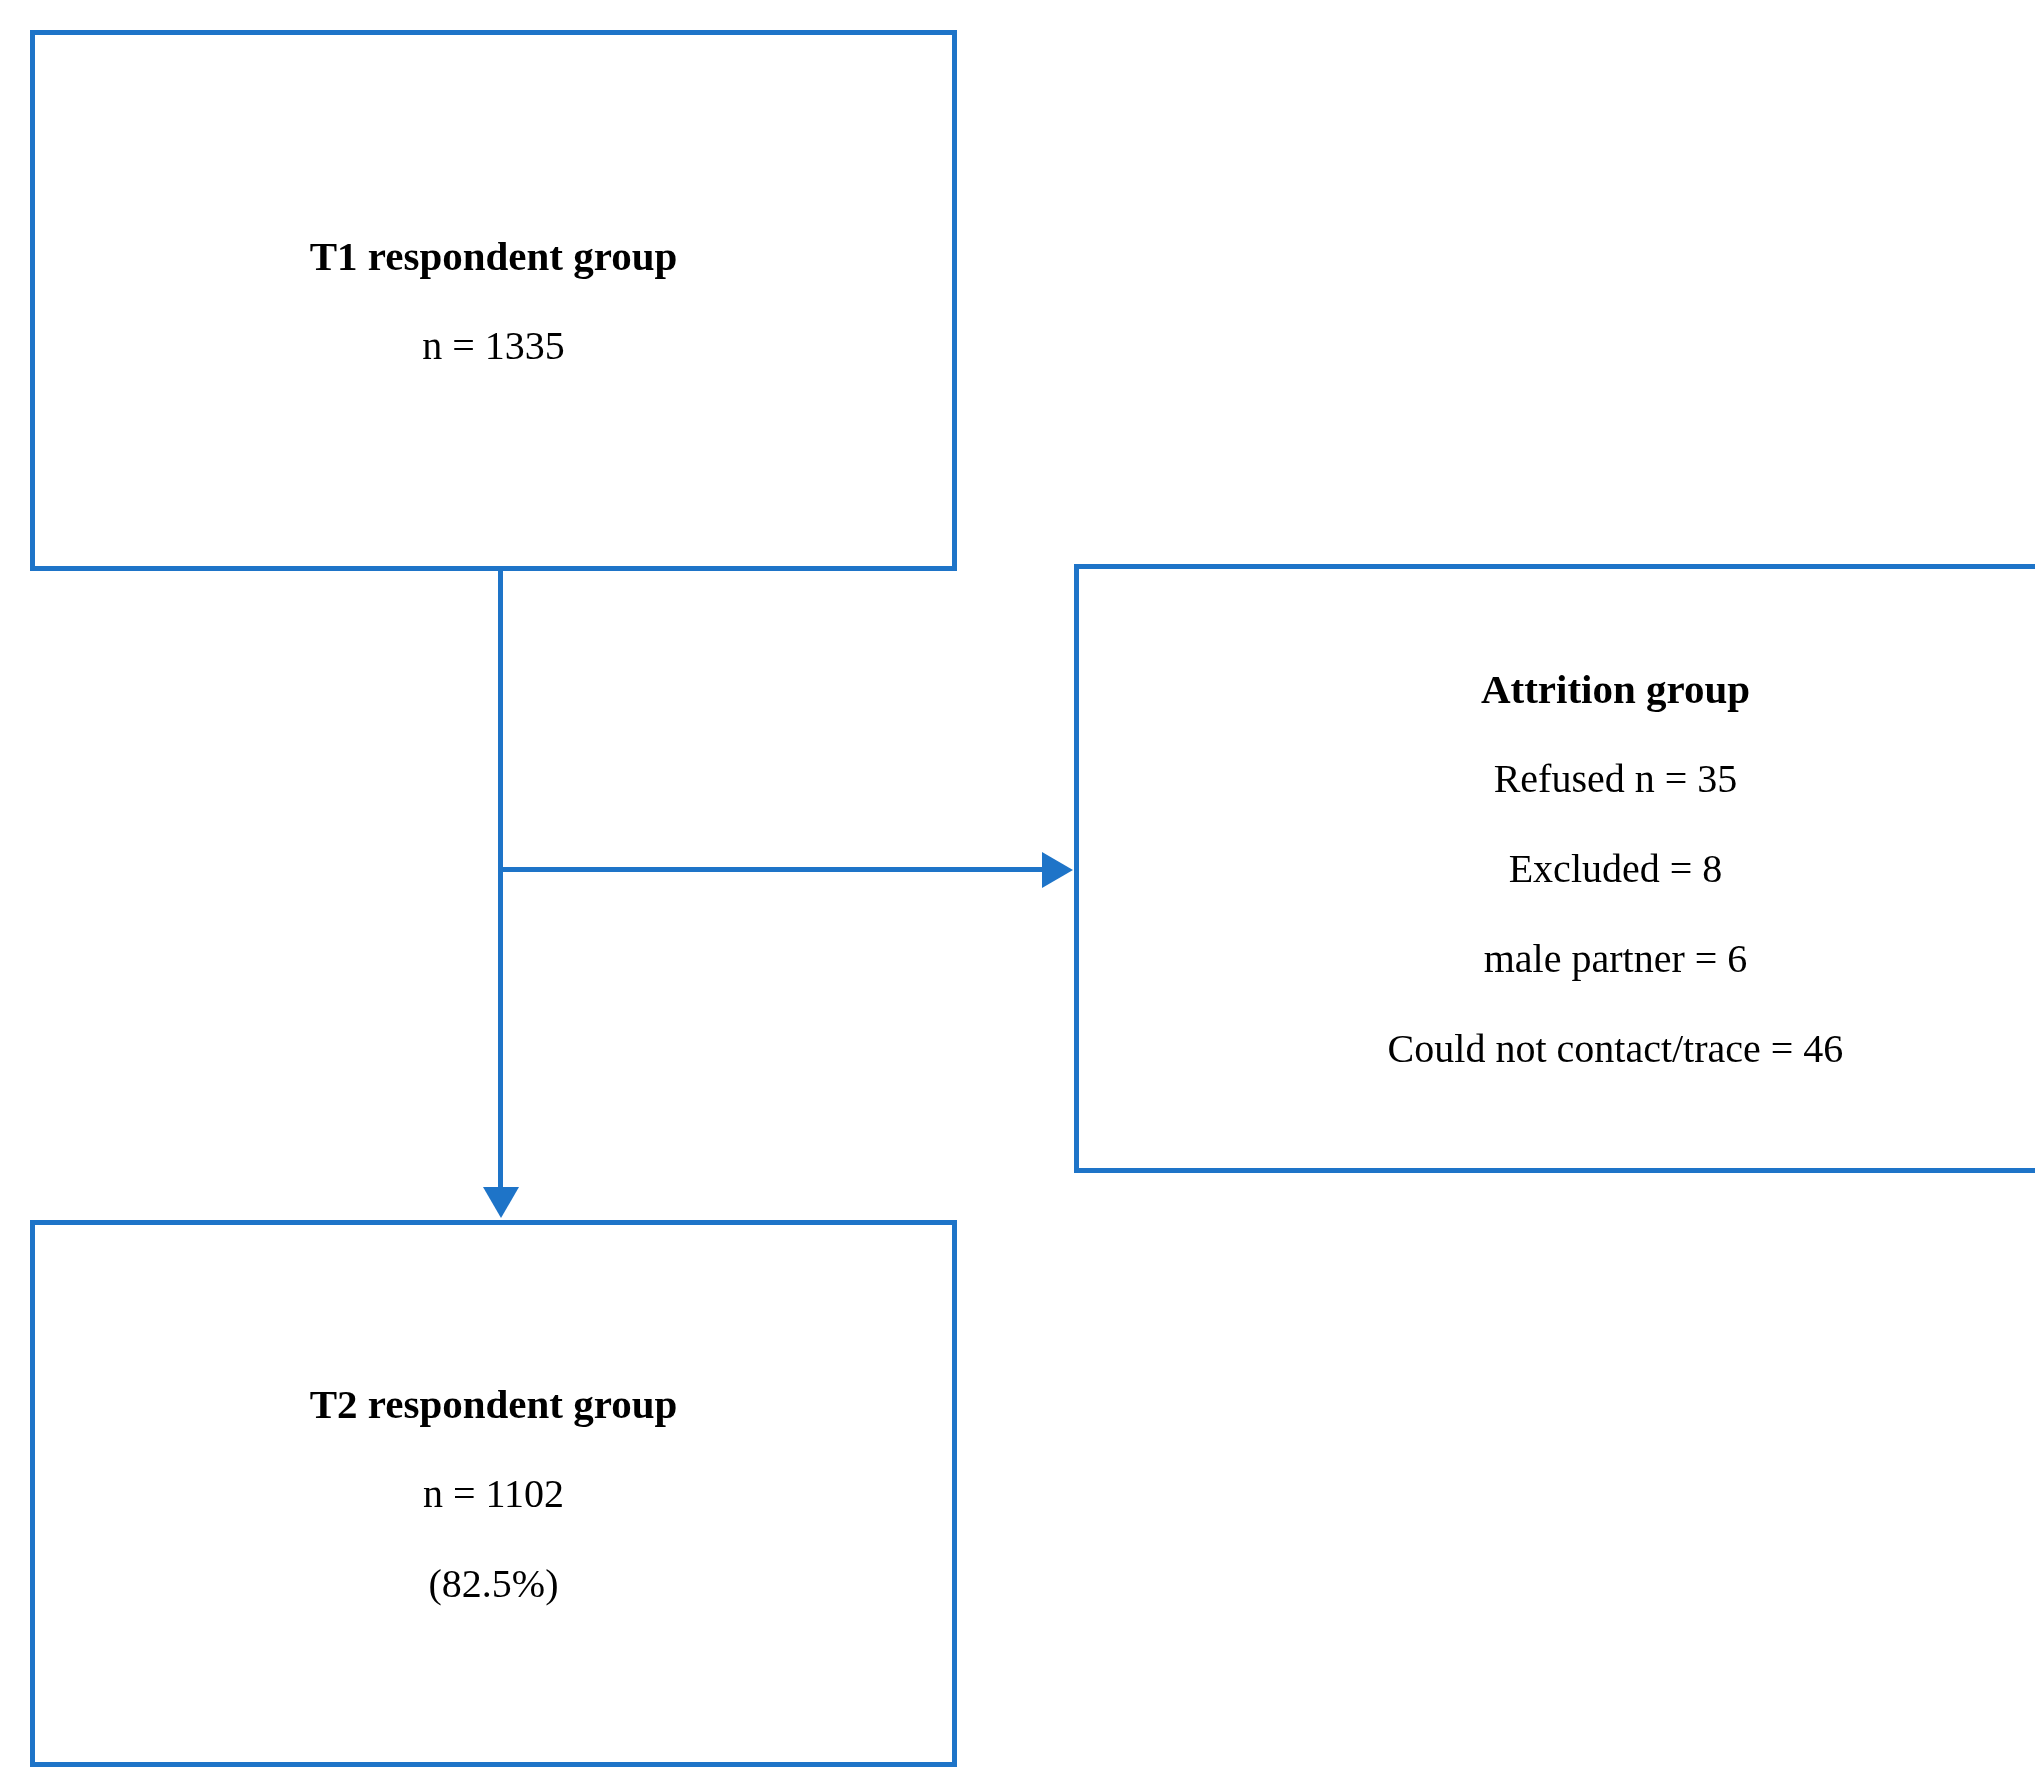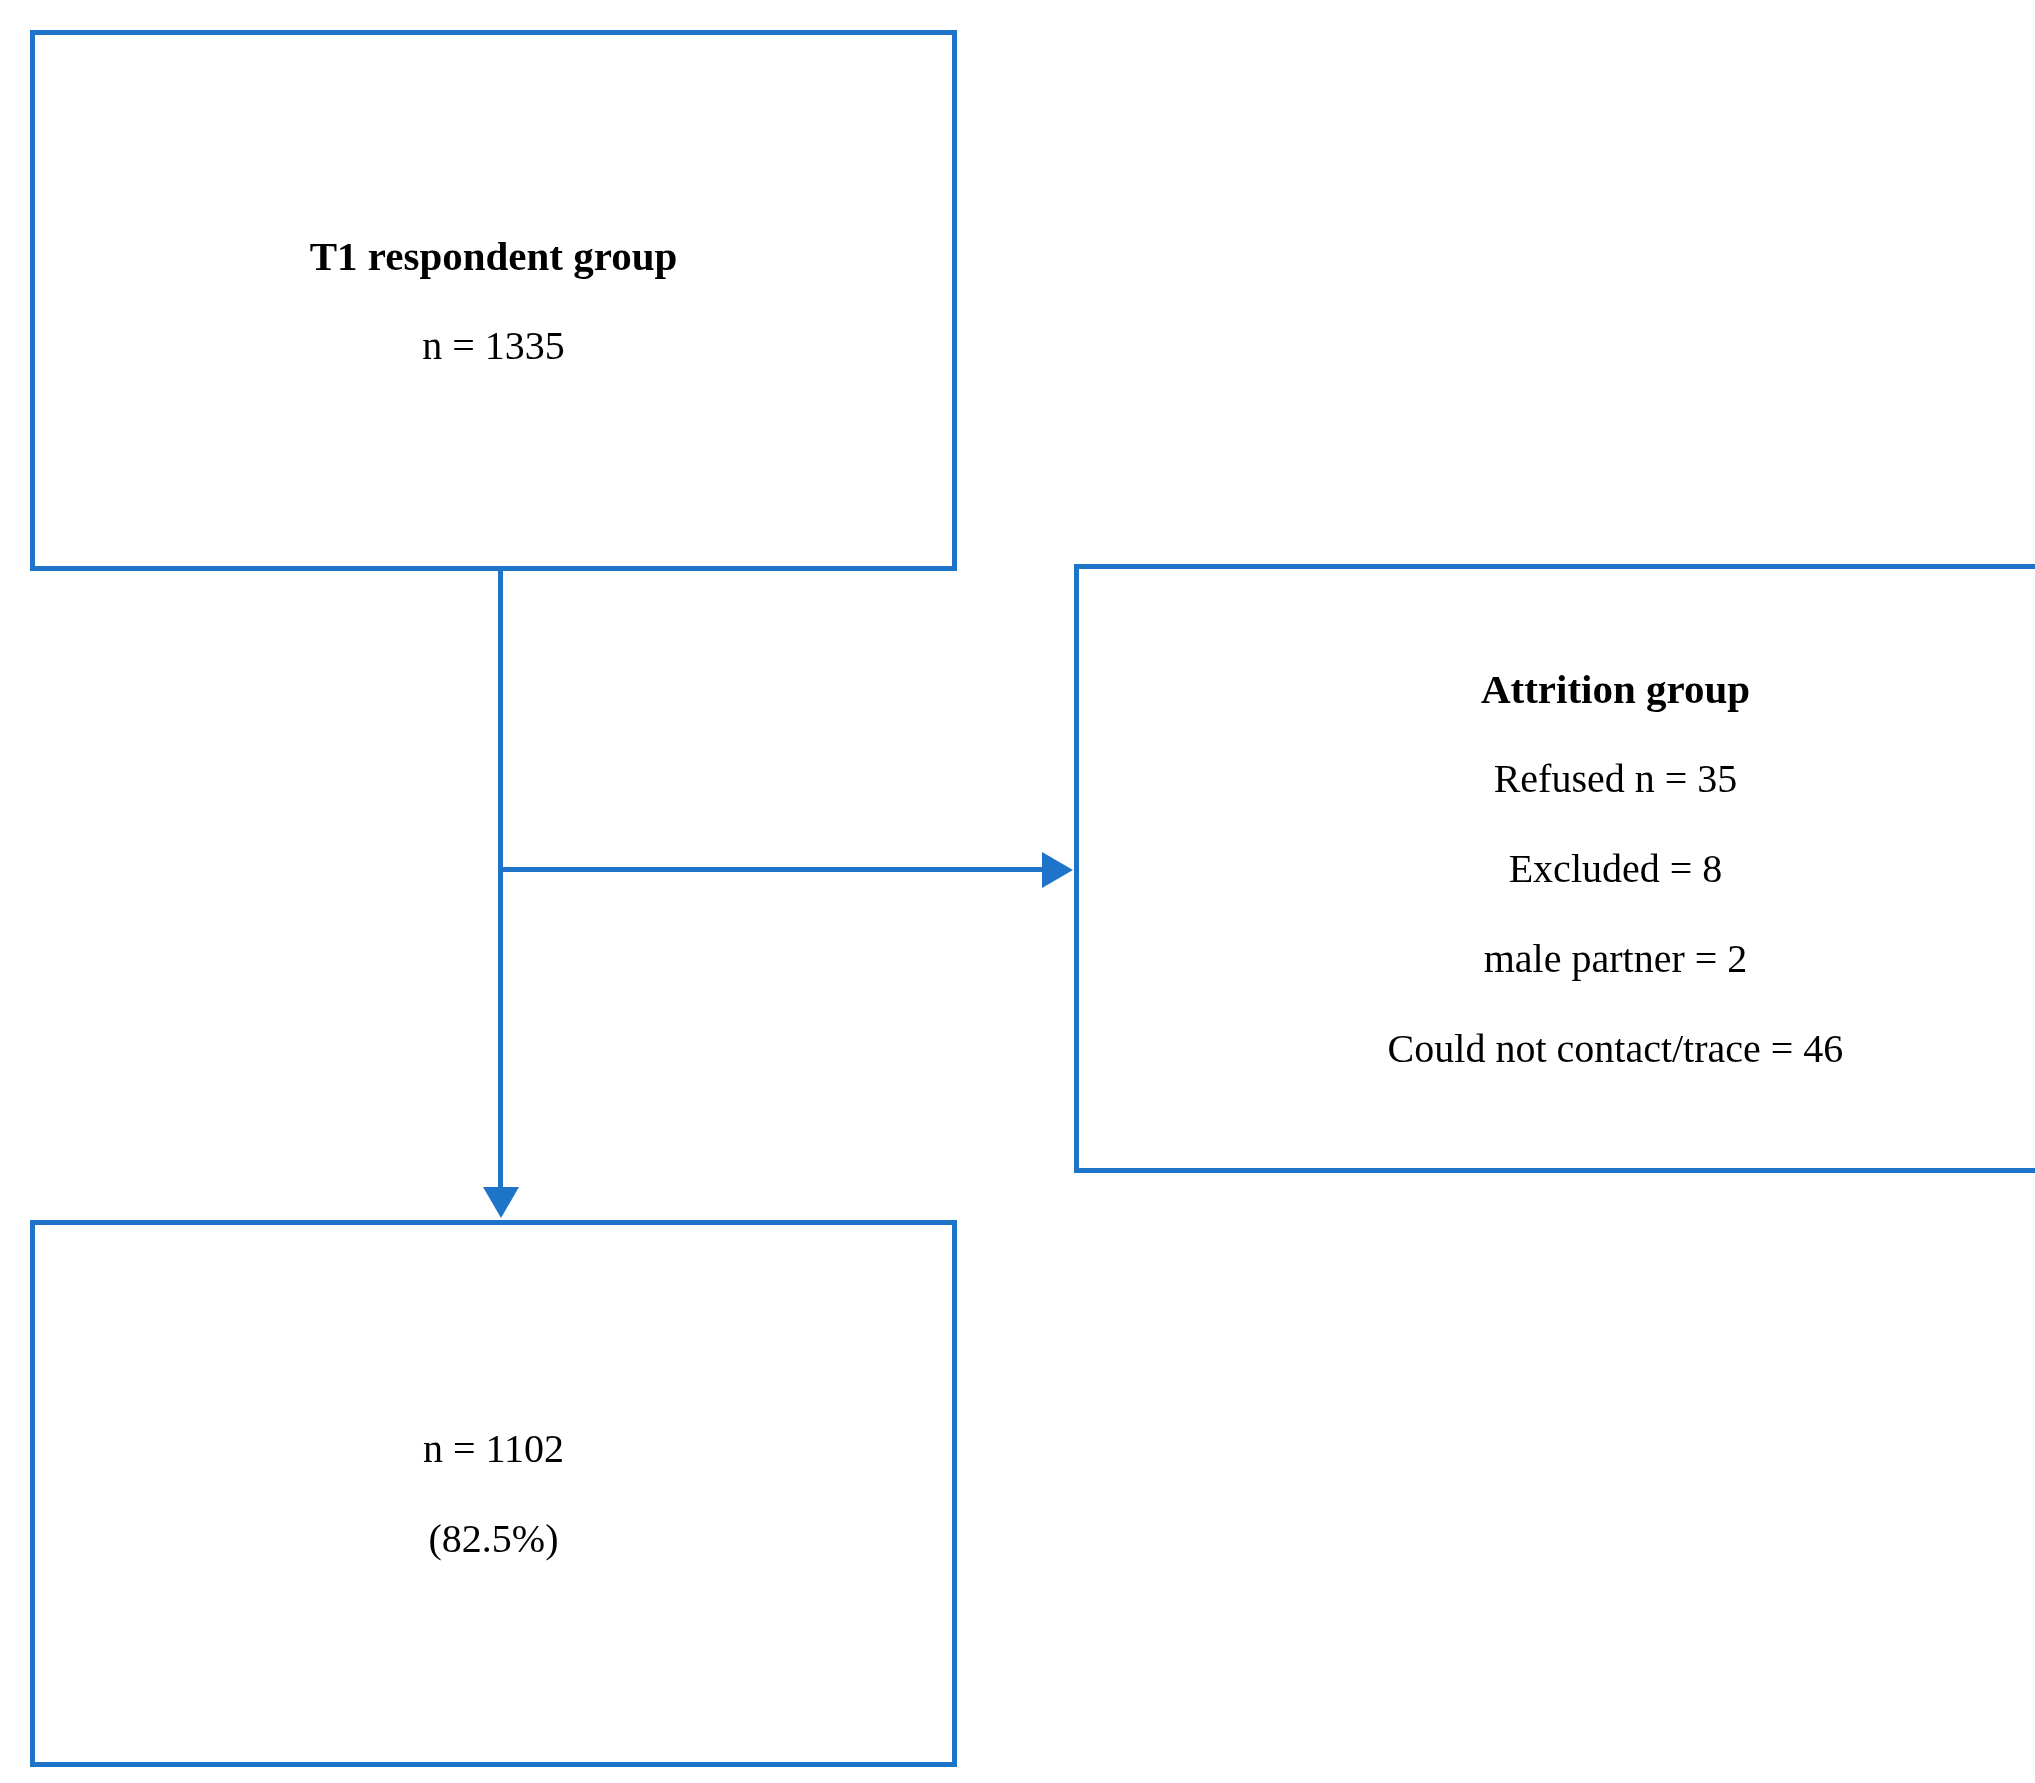--- a/index.html
+++ b/index.html
@@ -79,23 +79,24 @@
 
   <div class="vline"></div>
   <div class="hline"></div>
   <div class="arrow-down"></div>
   <div class="arrow-right"></div>
 
   <div class="box box-attr">
     <div class="line title">Attrition group</div>
     <div class="line">Refused n = 35</div>
     <div class="line">Excluded = 8</div>
-    <div class="line">male partner = 2</div>
+    <div class="line">male partner = 6</div>
     <div class="line">Could not contact/trace = 46</div>
   </div>
 
   <div class="box box-t2">
+    <div class="line title">T2 respondent group</div>
     <div class="line">n = 1102</div>
     <div class="line">(82.5%)</div>
   </div>
 
 </div>
 
 
 </body></html>

